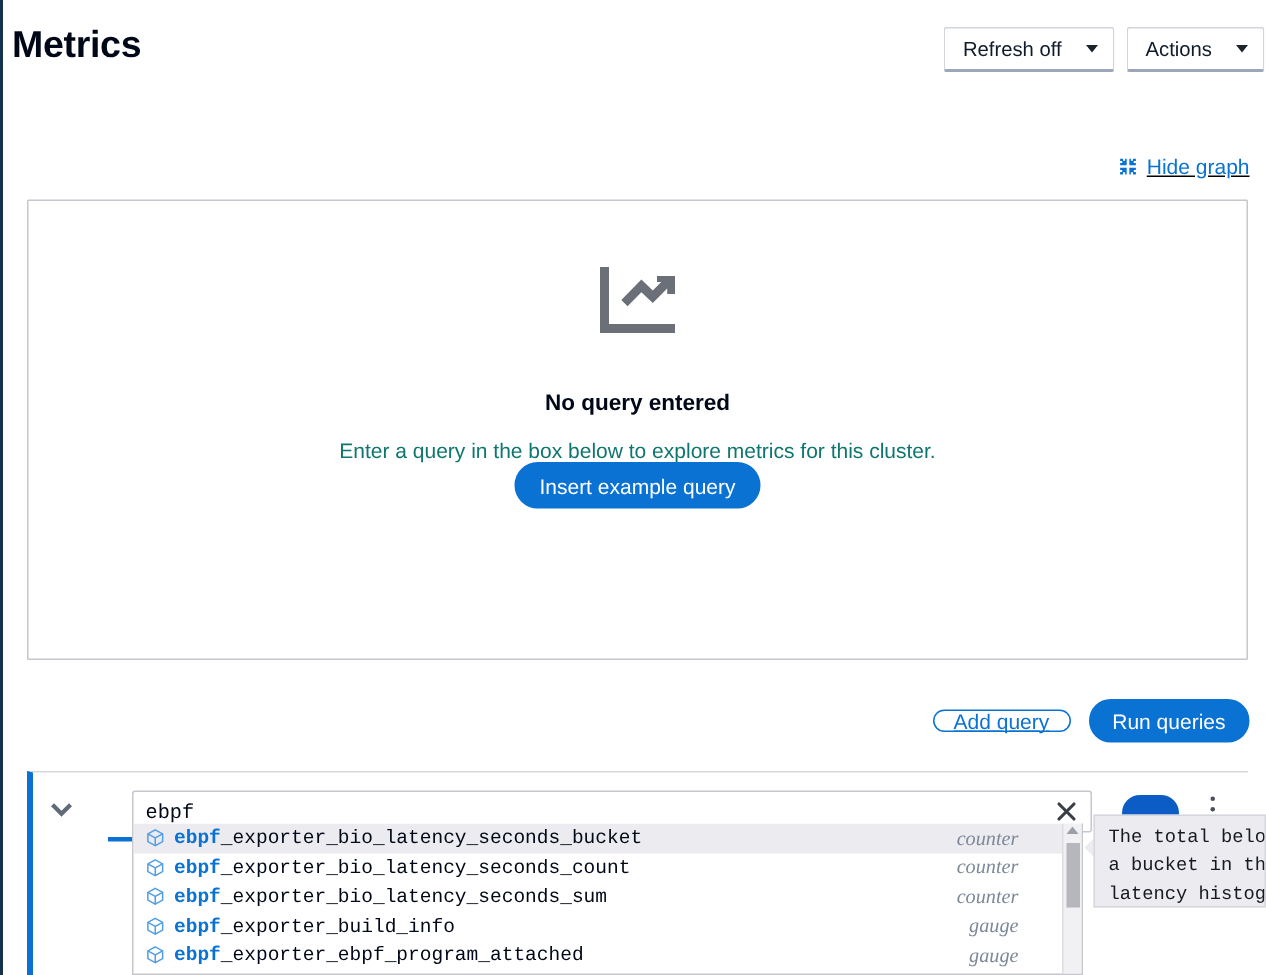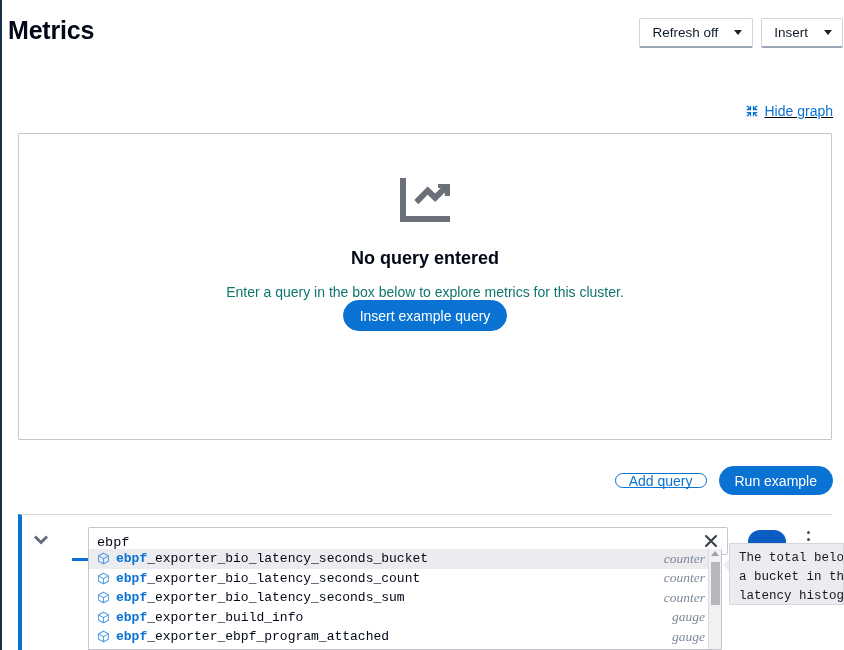--- a/index.html
+++ b/index.html
@@ -71,22 +71,22 @@
     border: 1px solid #c6c6cd;
     border-radius: 1px;
     background: #ffffff;
   }
   .empty-state {
     position: absolute; left: 0; right: 0; top: 42px;
     display: flex; flex-direction: column; align-items: center;
   }
   .chart-icon { width: 58px; height: 52px; display: block; }
   .empty-title {
-    margin-top: 20px;
-    font-size: 18px; font-weight: 700; color: #000716;
+    margin-top: 32px;
+    font-size: 15px; font-weight: 700; color: #000716;
   }
   .empty-desc {
     margin-top: 15px;
     font-size: 14px; color: #0f766e;
   }
   .btn-primary {
     height: 31px; padding: 0 16px;
     background: #0972d3;
     border: 1px solid #0972d3;
     border-radius: 16px;
@@ -179,21 +179,21 @@
     cursor: pointer;
     font-family: "Liberation Mono", "DejaVu Sans Mono", monospace;
     font-size: 13px;
     white-space: nowrap;
   }
   .ac-item.selected { background: #ebebf0; }
   .cube-icon { width: 13px; height: 13px; margin-right: 6px; flex: 0 0 auto; }
   .ac-label { color: #000716; }
   .ac-label b { color: #0972d3; font-weight: 700; }
   .ac-type {
-    position: absolute; right: 16px;
+    position: absolute; right: 42px;
     color: #7d8998; font-style: italic;
     font-family: "Liberation Serif", serif;
     font-size: 13.5px;
   }
   .ac-scrollbar {
     position: absolute; right: 0; top: 0;
     width: 13px; height: 101px;
     background: #f1f1f4;
     border-left: 1px solid #dcdce2;
     cursor: pointer;
@@ -258,21 +258,21 @@
 
 <div class="header">
   <div class="page-title">Metrics</div>
 
   <div class="header-actions">
     <button class="btn-dropdown">
       <span>Refresh off</span>
       <span class="caret"></span>
     </button>
     <button class="btn-dropdown">
-      <span>Insert</span>
+      <span>Actions</span>
       <span class="caret"></span>
     </button>
   </div>
 </div>
 
 <div class="hide-graph-row">
   <span>
     <svg class="collapse-icon" viewBox="0 0 16 16" fill="#0972d3">
       <path d="M2 2h2.2v1.6h1.6V2H7v5H2V5.4h1.6V3.8H2V2z"></path>
       <path d="M14 2H11.8v1.6h-1.6V2H9v5h5V5.4h-1.6V3.8H14V2z"></path>
@@ -292,21 +292,21 @@
       </svg>
     </span>
     <div class="empty-title">No query entered</div>
     <div class="empty-desc">Enter a query in the box below to explore metrics for this cluster.</div>
     <button class="btn-primary">Insert example query</button>
   </div>
 </div>
 
 <div class="query-actions">
   <button class="btn-normal">Add query</button>
-  <button class="btn-run">Run example</button>
+  <button class="btn-run">Run queries</button>
 </div>
 
 <div class="query-panel"></div>
 
 <div class="chevron-toggle">
   <svg width="24" height="24" viewBox="0 0 24 24" fill="#5f6b7a">
     <path d="M5 8.5l2-2 5 5 5-5 2 2-7 7-7-7z"></path>
   </svg>
 </div>
 

